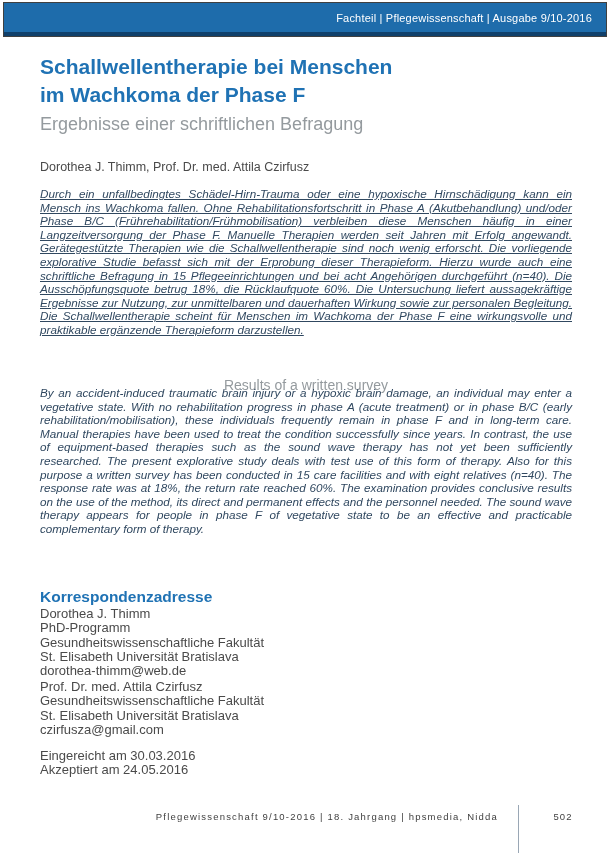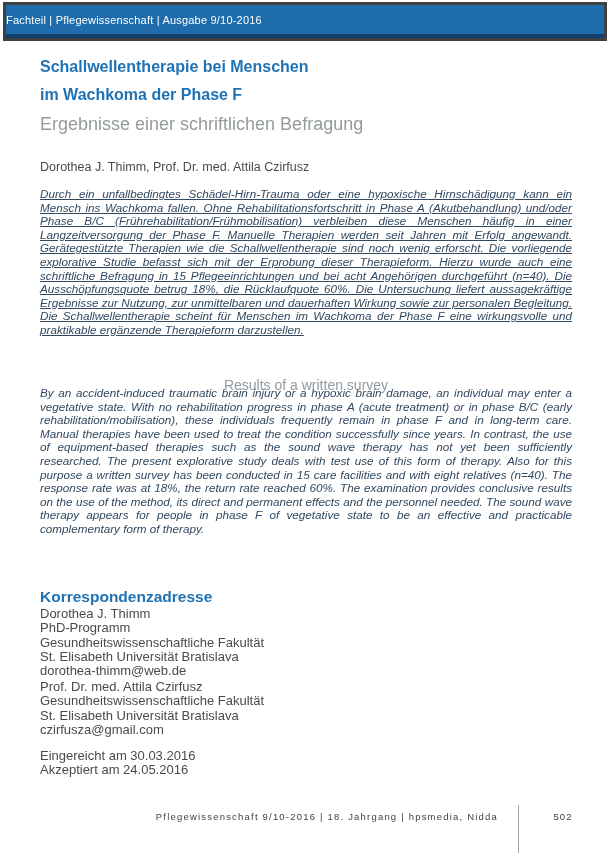--- a/index.html
+++ b/index.html
@@ -11,37 +11,37 @@
     margin: 0 auto;
     background: #ffffff;
     font-family: "Liberation Sans", sans-serif;
     overflow: hidden;
   }
   .topbar {
     position: absolute;
     left: 3px; right: 0; top: 2px;
     height: 33px;
     background: #1e6cab;
-    border: 3px solid #404040;
+    border: 1px solid #404040;
     box-shadow: inset 0 -4px 0 rgba(5, 30, 55, 0.55);
     display: flex;
     align-items: center;
-    justify-content: flex-start;
+    justify-content: flex-end;
   }
   .topbar-text {
     color: #ffffff;
     font-size: 11px;
     padding-right: 14px;
     padding-bottom: 3px;
     letter-spacing: 0.2px;
   }
   .content-block { position: absolute; left: 40px; width: 532px; }
   .title-de {
     top: 53px;
-    font-size: 16px;
+    font-size: 21px;
     line-height: 28px;
     font-weight: bold;
     color: #1f72b4;
     white-space: pre-line;
   }
   .subtitle-de {
     top: 114px;
     font-size: 18px;
     color: #949a9e;
   }

